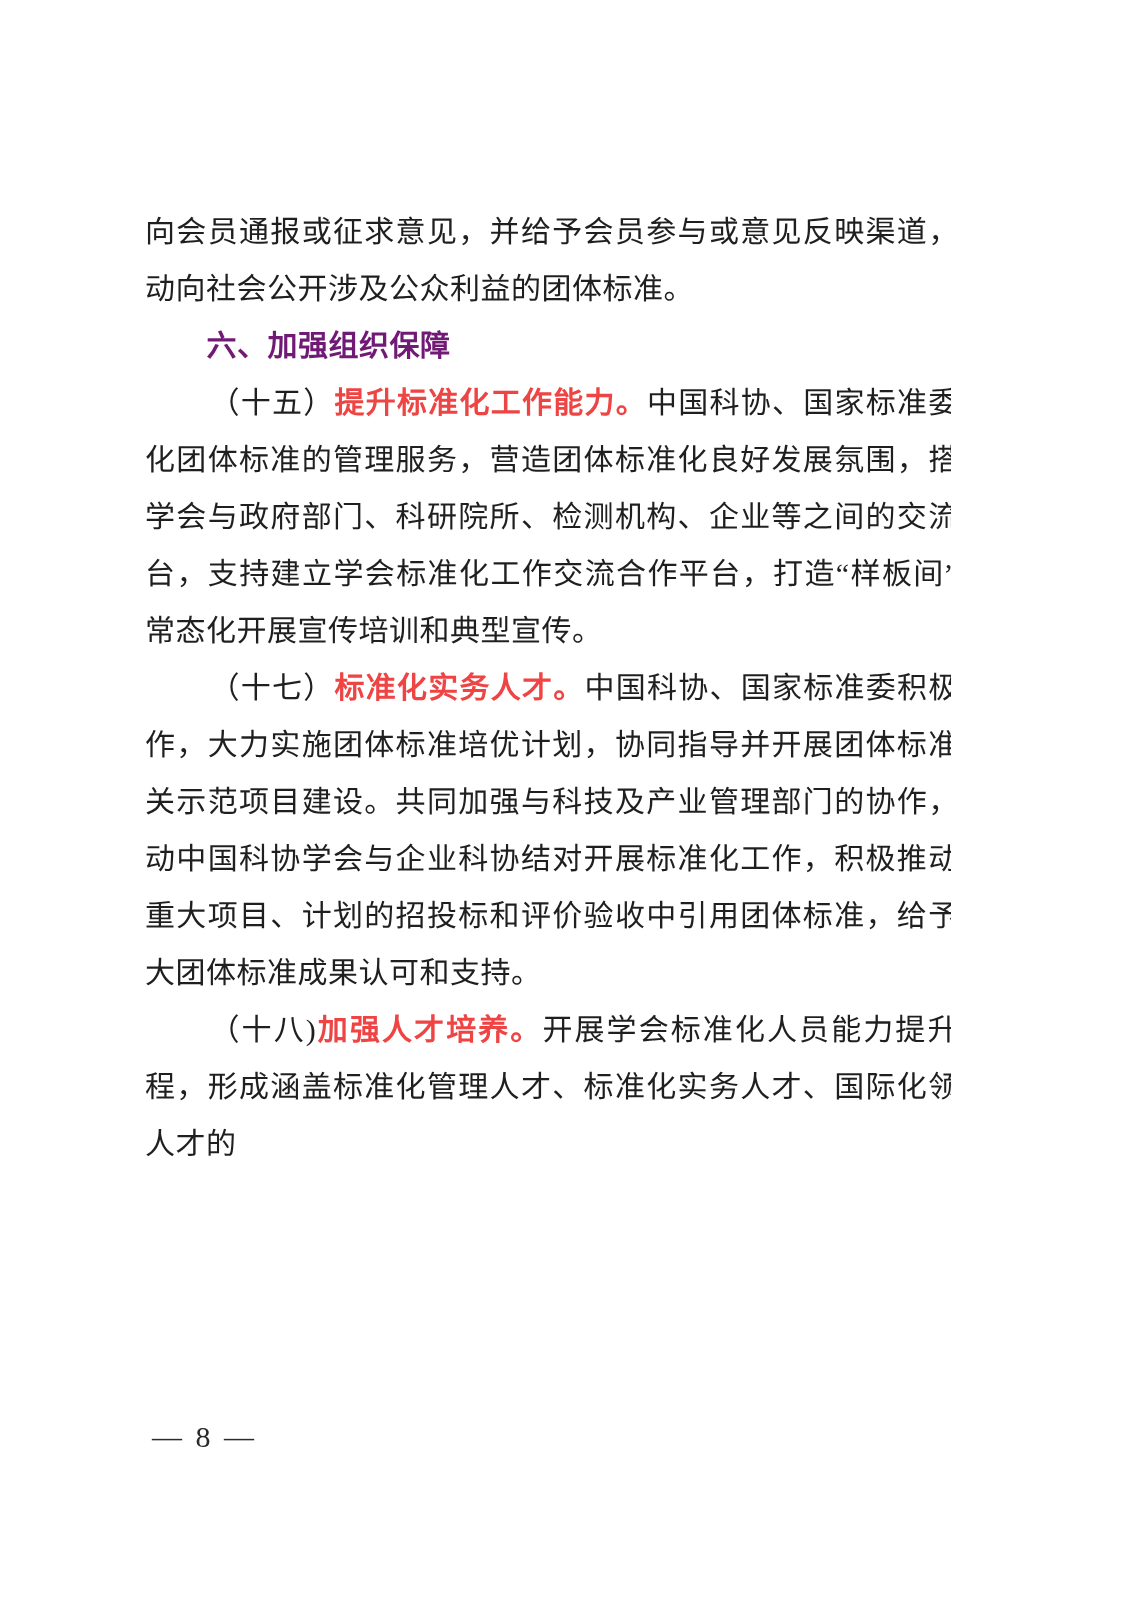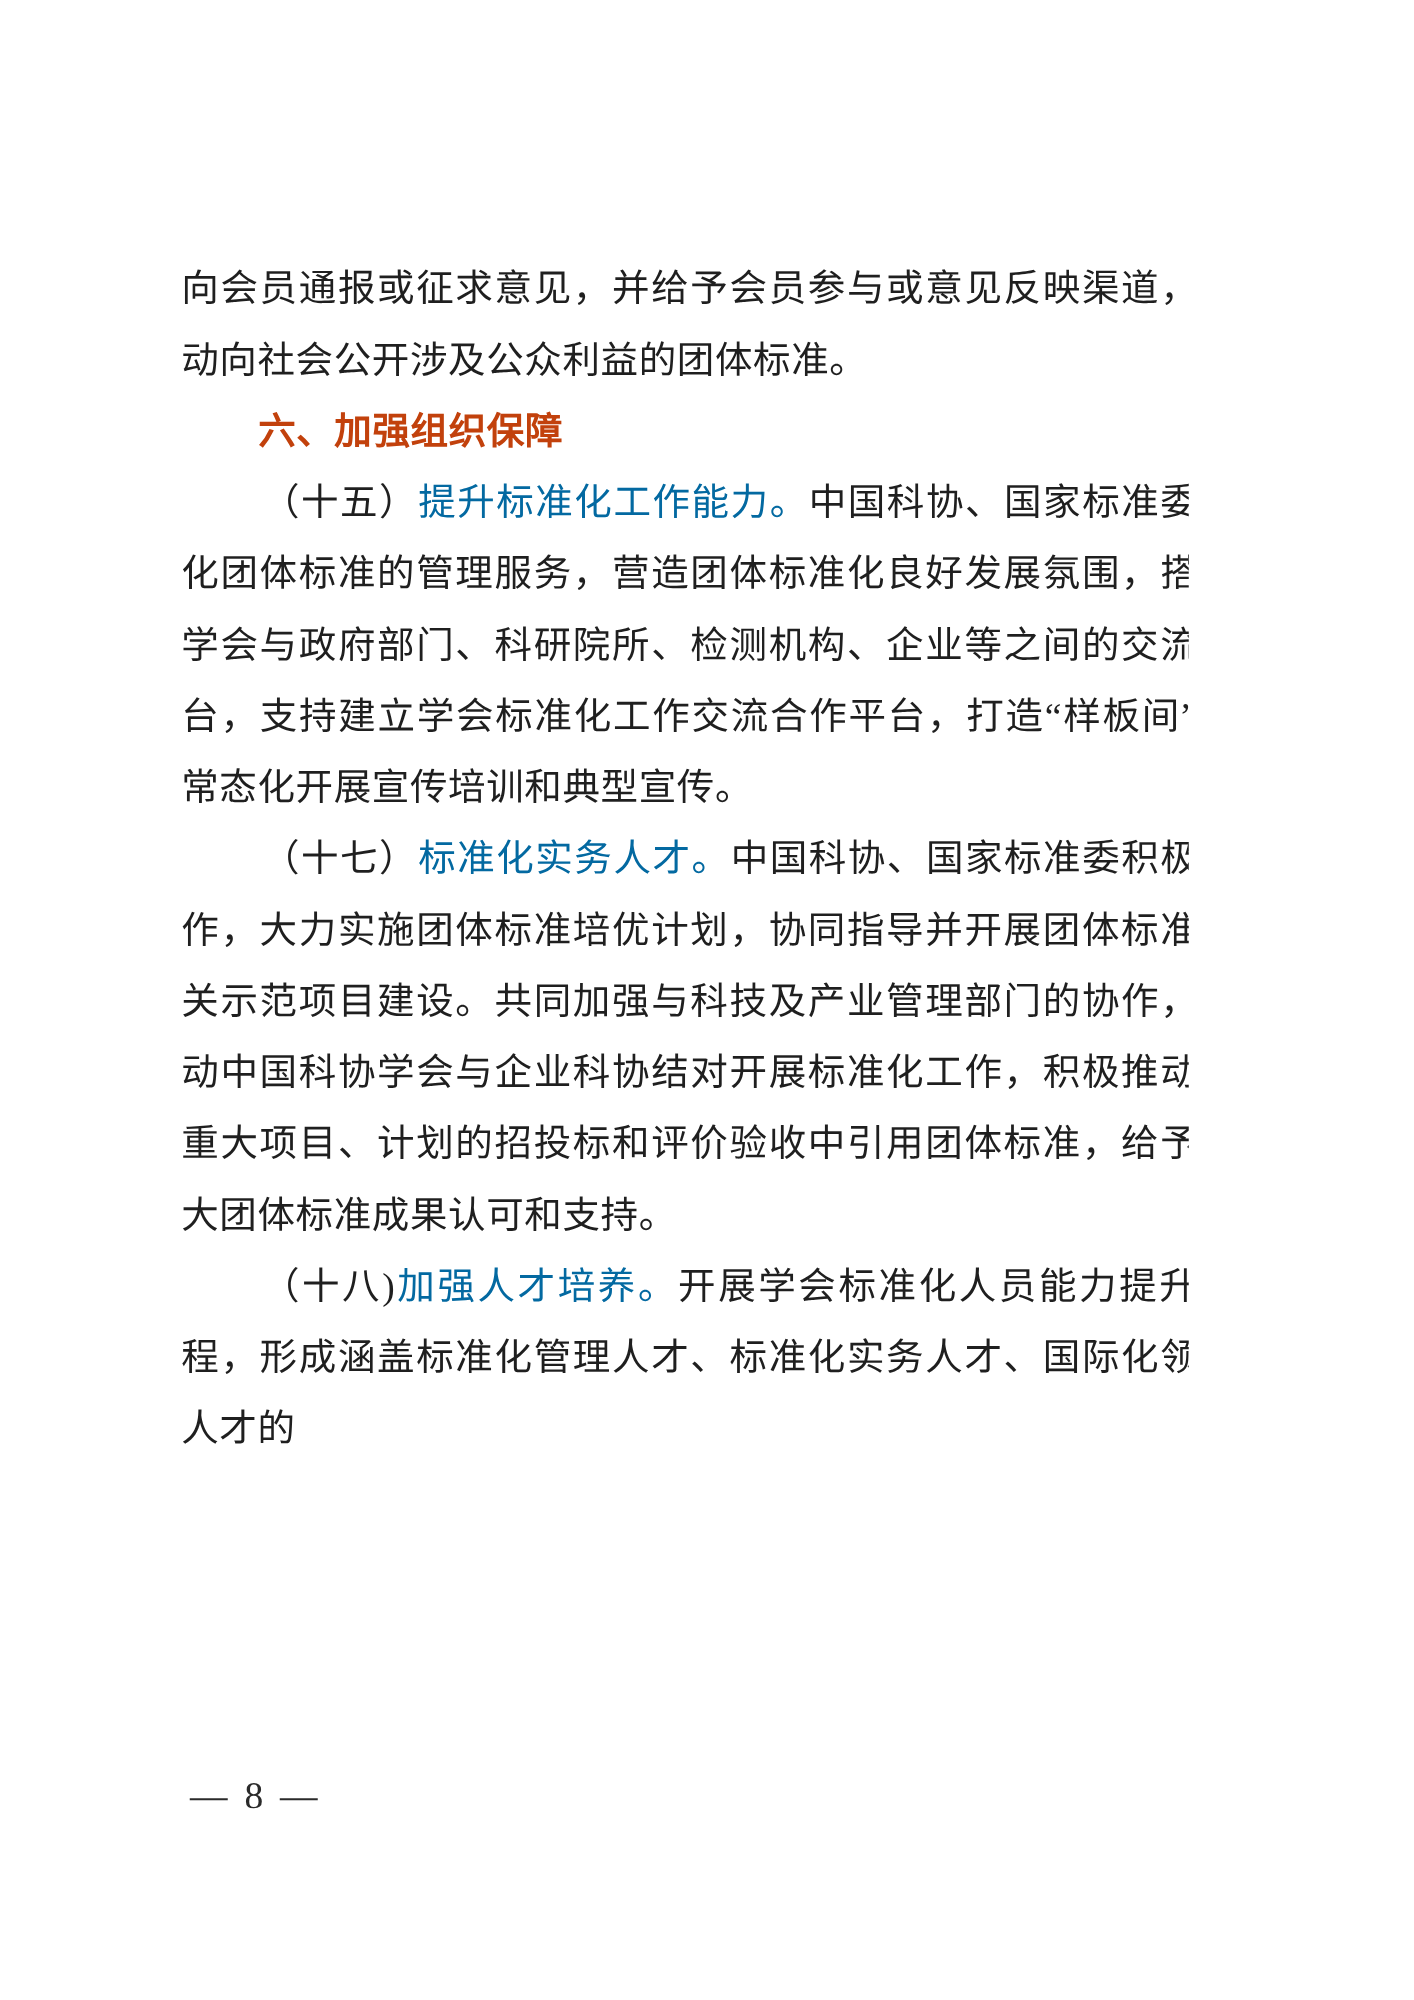--- a/index.html
+++ b/index.html
@@ -34,27 +34,27 @@
   .para-indent {
     text-indent: 2.15em;
   }
   .section-heading {
     margin: 0;
     text-indent: 2.05em;
     font-family: "Liberation Sans", "DejaVu Sans", sans-serif;
     font-weight: 700;
     font-size: 30px;
     line-height: 57px;
-    color: #c2410c;
+    color: #701a75;
     text-align: left;
     letter-spacing: 0.5px;
   }
   .lead-bold {
-    font-weight: 400;
-    color: #0369a1;
+    font-weight: 700;
+    color: #ef4444;
   }
   .footer {
     position: absolute;
     left: 152px;
     top: 1418px;
     font-size: 30px;
     line-height: 38px;
     color: #2a2a2a;
     letter-spacing: 3px;
     font-family: "Liberation Serif", "DejaVu Serif", serif;

